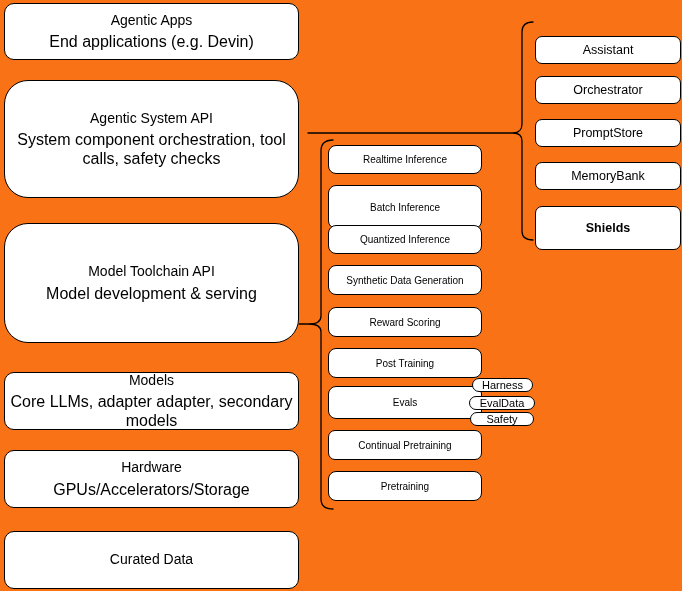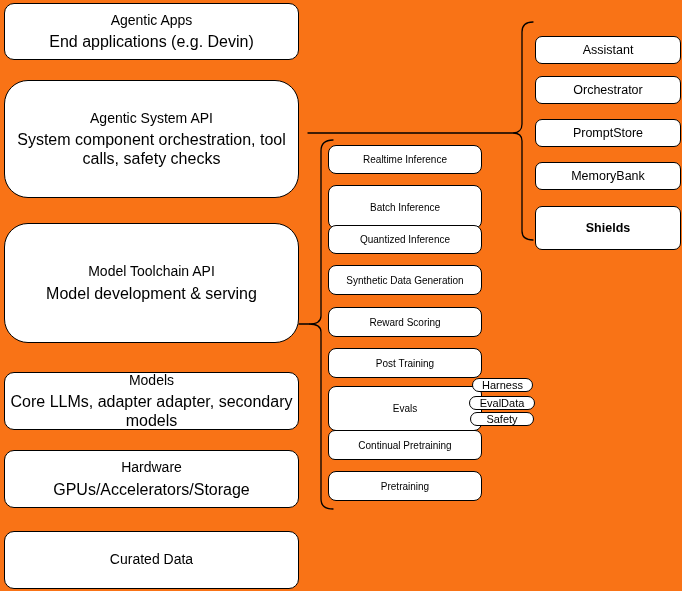--- a/index.html
+++ b/index.html
@@ -101,21 +101,21 @@
   </div>
   <div class="box mbox" style="top:265px;height:30px;">
     <span>Synthetic Data Generation</span>
   </div>
   <div class="box mbox" style="top:307px;height:30px;">
     <span>Reward Scoring</span>
   </div>
   <div class="box mbox" style="top:348px;height:30px;">
     <span>Post Training</span>
   </div>
-  <div class="box mbox" style="top:386px;height:45px;">
+  <div class="box mbox" style="top:386px;height:33px;">
     <span>Evals</span>
   </div>
   <div class="box mbox" style="top:430px;height:30px;border-radius:7px;">
     <span>Continual Pretraining</span>
   </div>
   <div class="box mbox" style="top:471px;height:30px;">
     <span>Pretraining</span>
   </div>
 
   <div class="pill" style="left:472px;top:378px;width:61px;height:14px;">

